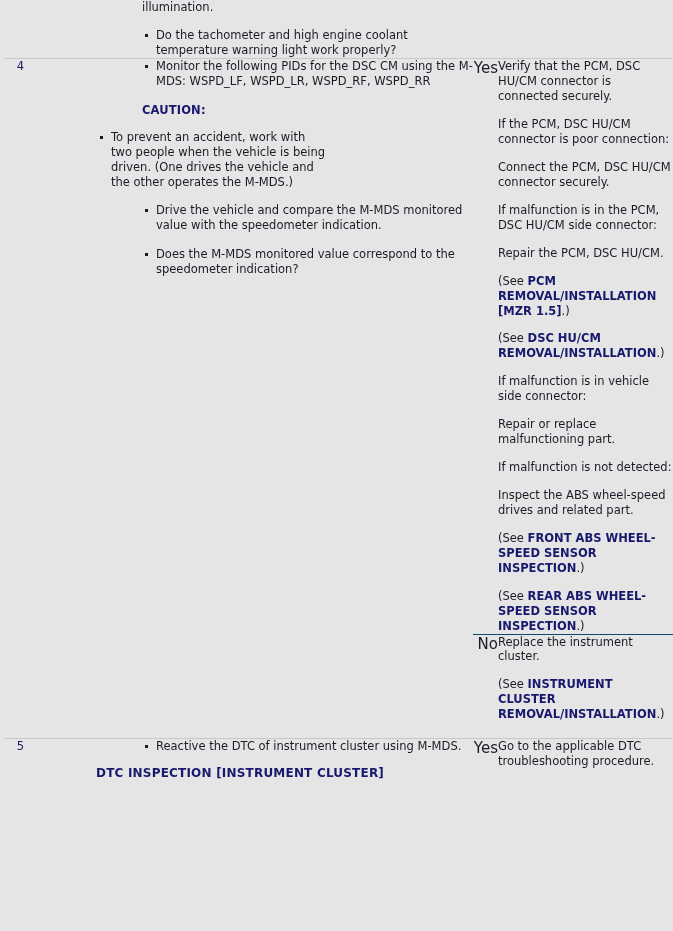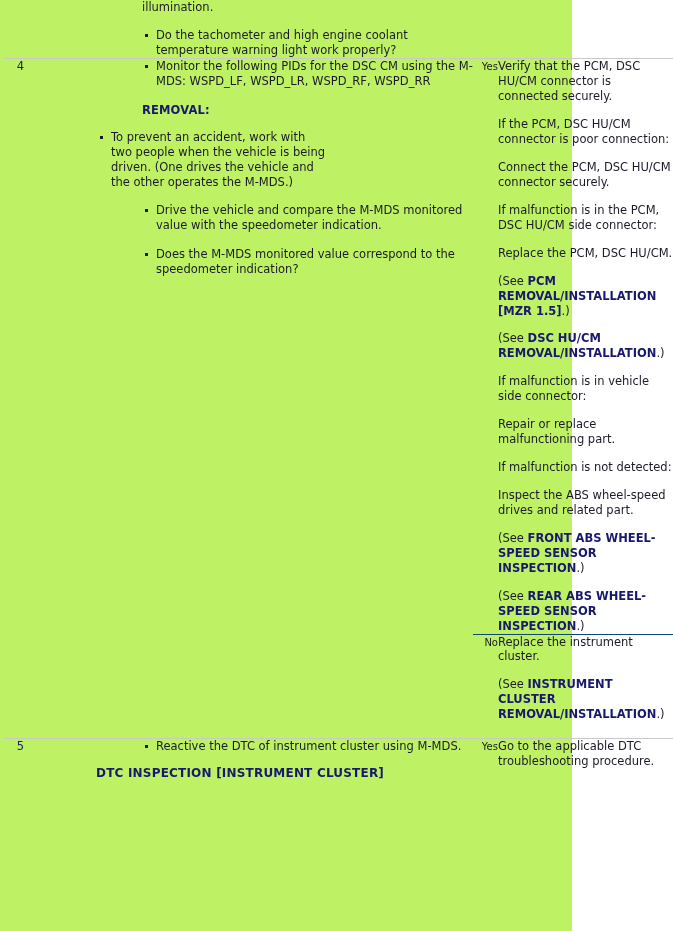--- a/index.html
+++ b/index.html
@@ -12,24 +12,24 @@
     width: 673px;
     height: 931px;
     overflow: hidden;
     font-family: "DejaVu Sans", "Liberation Sans", sans-serif;
     font-size: 11.5px;
     color: #1b1b28;
   }
 
   .page {
     position: relative;
-    width: 572px;
+    width: 673px;
     height: 931px;
     box-sizing: border-box;
-    background: #bef264;
+    background: #e5e5e5;
   }
 
   
   .tbl {
     border-collapse: collapse;
     table-layout: fixed;
     width: 669px;
     margin-left: 4px;
   }
   .tbl col.c-num    { width: 33px;  }
@@ -127,21 +127,21 @@
   .ctr-ref {
     text-align: center;
     color: #18186e;
     font-weight: bold;
     letter-spacing: .2px;
     margin: 12px 0 0 0;
     padding-right: 30px;
     font-size: 12px;
   }
 
-  .yn-label { font-size: 10px; }
+  .yn-label { font-size: 15px; }
 </style>
 </head>
 <body>
 
 <div class="page">
 
   <table class="tbl">
     <colgroup>
       <col class="c-num">
         <col class="c-insp">
@@ -169,21 +169,21 @@
           <span>4</span>
         </td>
 
         <td class="cell-insp" rowspan="2">
           <ul class="bl outer">
             <li>
               <span>Monitor the following PIDs for the DSC CM using the M-MDS: WSPD_LF, WSPD_LR, WSPD_RF, WSPD_RR</span>
             </li>
           </ul>
 
-          <div class="caution" style="margin-left:105px;margin-top:13px;">REMOVAL:</div>
+          <div class="caution" style="margin-left:105px;margin-top:13px;">CAUTION:</div>
 
           <ul class="bl inner">
             <li>
               <span>To prevent an accident, work with two people when the vehicle is being driven. (One drives the vehicle and the other operates the M-MDS.)</span>
             </li>
           </ul>
 
           <ul class="bl outer">
             <li>
               <span>Drive the vehicle and compare the M-MDS monitored value with the speedometer indication.</span>
@@ -196,21 +196,21 @@
 
         <td class="cell-yn">
           <span class="yn-label">Yes</span>
         </td>
 
         <td class="cell-act">
           <p class="para">Verify that the PCM, DSC HU/CM connector is connected securely.</p>
           <p class="para">If the PCM, DSC HU/CM connector is poor connection:</p>
           <p class="para">Connect the PCM, DSC HU/CM connector securely.</p>
           <p class="para">If malfunction is in the PCM, DSC HU/CM side connector:</p>
-          <p class="para">Replace the PCM, DSC HU/CM.</p>
+          <p class="para">Repair the PCM, DSC HU/CM.</p>
 
           <p class="link-line"><span>(See </span><span class="ref">PCM REMOVAL/INSTALLATION [MZR 1.5]</span><span>.)</span></p>
 
           <p class="link-line"><span>(See </span><span class="ref">DSC HU/CM REMOVAL/INSTALLATION</span><span>.)</span></p>
 
           <p class="para">If malfunction is in vehicle side connector:</p>
           <p class="para">Repair or replace malfunctioning part.</p>
           <p class="para">If malfunction is not detected:</p>
           <p class="para">Inspect the ABS wheel-speed drives and related part.</p>
 

